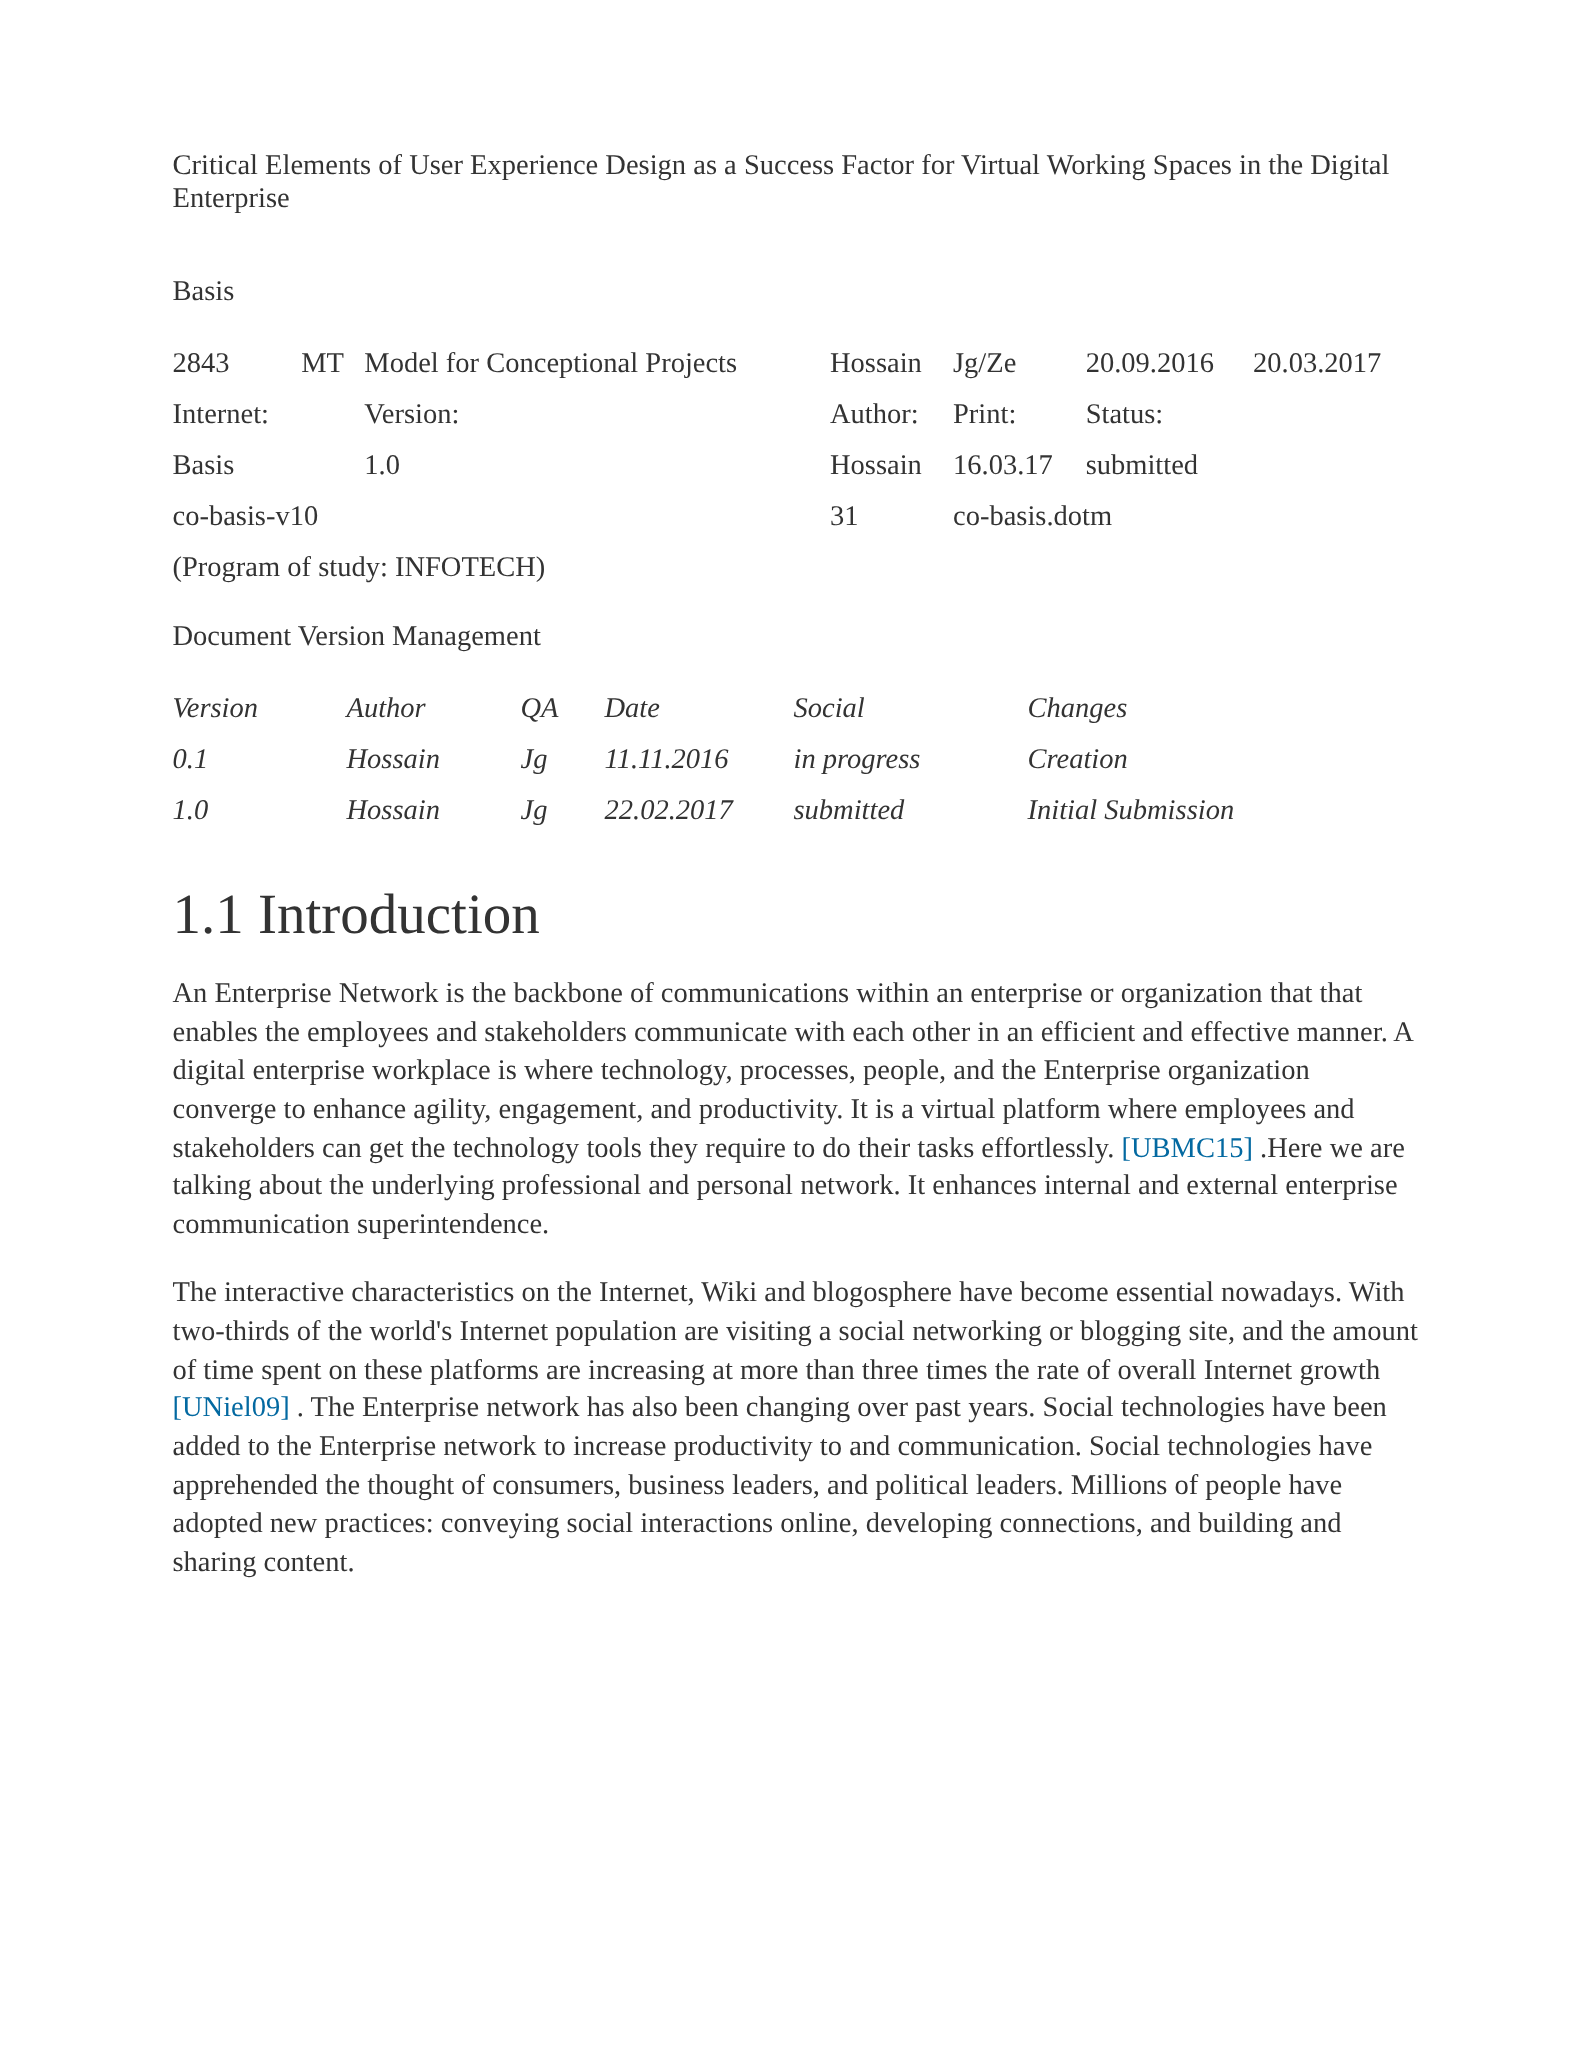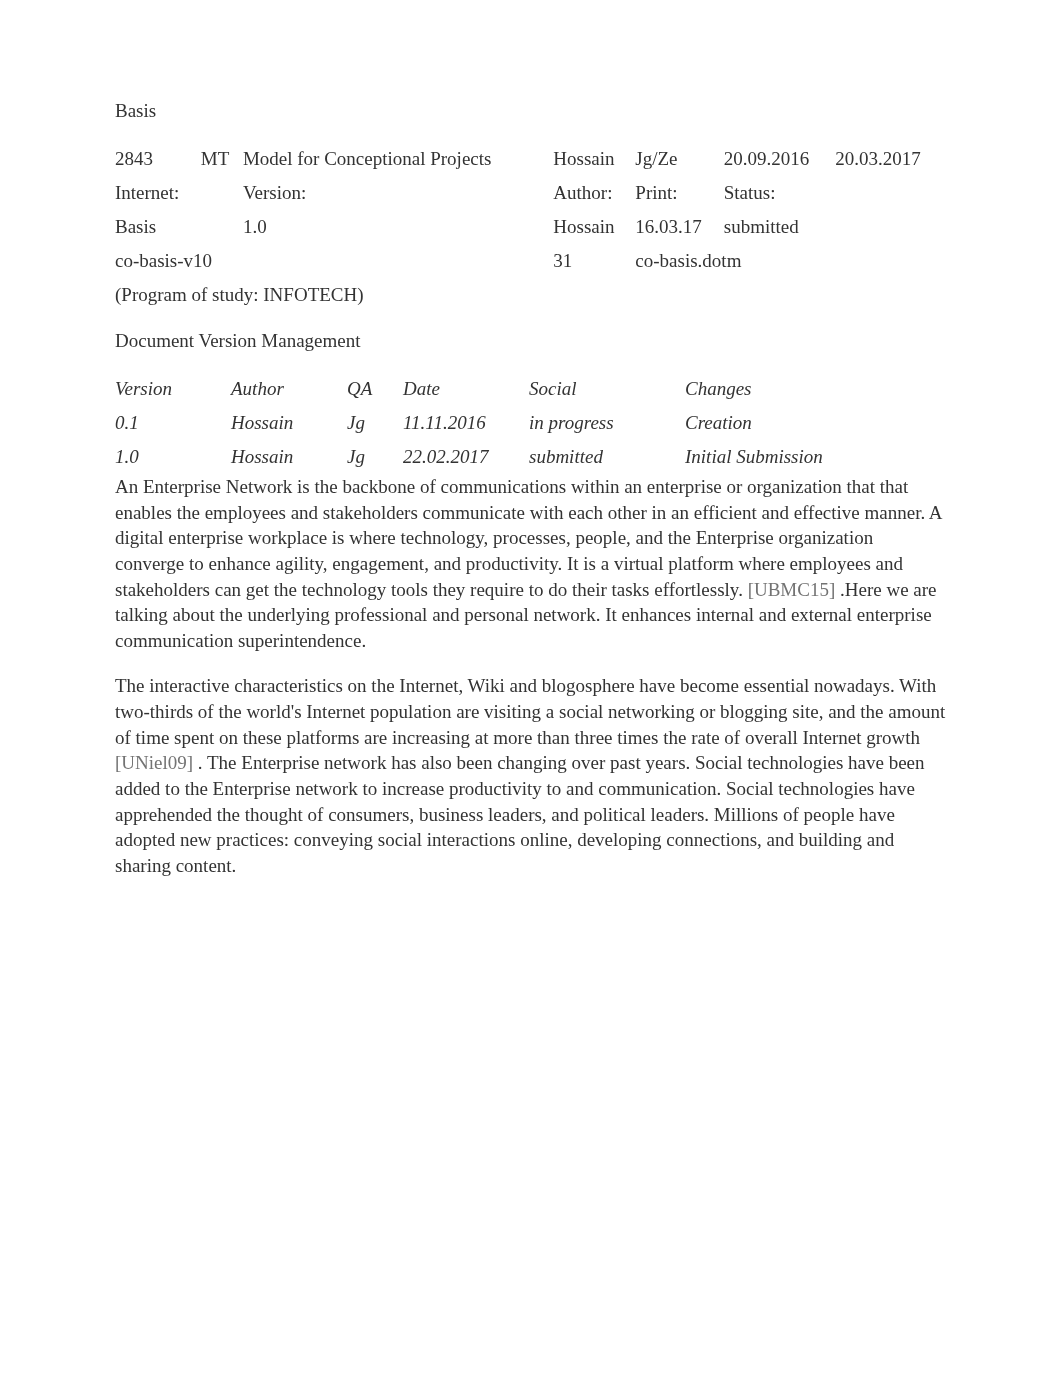--- a/index.html
+++ b/index.html
@@ -48,29 +48,30 @@
     font-size: 38px;
     font-weight: normal;
     margin: 30px 0 18px 0;
   }
   p.body-text {
     font-size: 19px;
     line-height: 1.35;
     margin: 0 0 20px 0;
   }
   .ref-link {
-    color: #737373;
+    color: #0369a1;
   }
   .gap-med   { height: 18px; }
 </style>
 </head>
 <body>
 
 <div class="page">
 
+  <div class="title">Critical Elements of User Experience Design as a Success Factor for Virtual Working Spaces in the Digital Enterprise</div>
 
   <div class="section-label">Basis</div>
 
   <table class="meta-grid">
     <tbody>
     <tr>
       <td>2843</td>
       <td>MT</td>
       <td>Model for Conceptional Projects</td>
       <td>Hossain</td>
@@ -131,20 +132,21 @@
       <td>1.0</td>
       <td>Hossain</td>
       <td>Jg</td>
       <td>22.02.2017</td>
       <td>submitted</td>
       <td>Initial Submission</td>
     </tr>
   </tbody>
     </table>
 
+  <h2 class="heading">1.1 Introduction</h2>
 
   <p class="body-text">
     <span>An Enterprise Network is the backbone of communications within an enterprise or organization that that enables the employees and stakeholders communicate with each other in an efficient and effective manner. A digital enterprise workplace is where technology, processes, people, and the Enterprise organization converge to enhance agility, engagement, and productivity. It is a virtual platform where employees and stakeholders can get the technology tools they require to do their tasks effortlessly. </span>
     <span class="ref-link">[UBMC15]</span>
     <span> .Here we are talking about the underlying professional and personal network. It enhances internal and external enterprise communication superintendence.</span>
   </p>
 
   <p class="body-text">
     <span>The interactive characteristics on the Internet, Wiki and blogosphere have become essential nowadays. With two-thirds of the world's Internet population are visiting a social networking or blogging site, and the amount of time spent on these platforms are increasing at more than three times the rate of overall Internet growth </span>
     <span class="ref-link">[UNiel09]</span>

